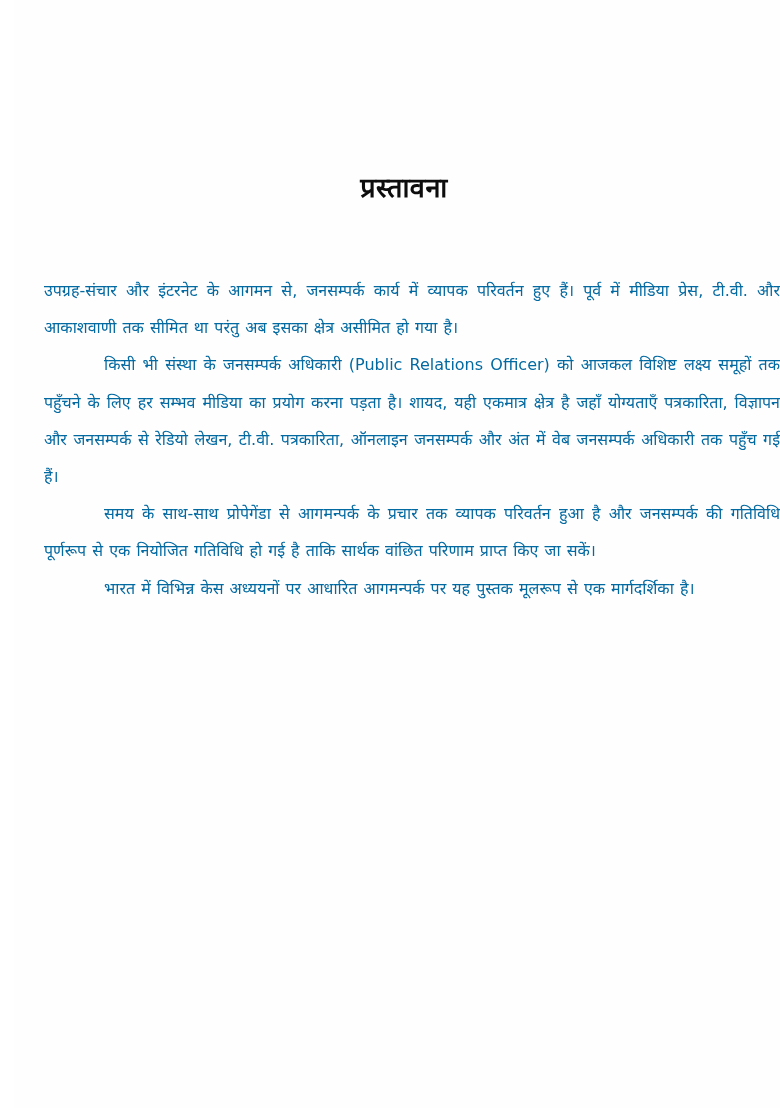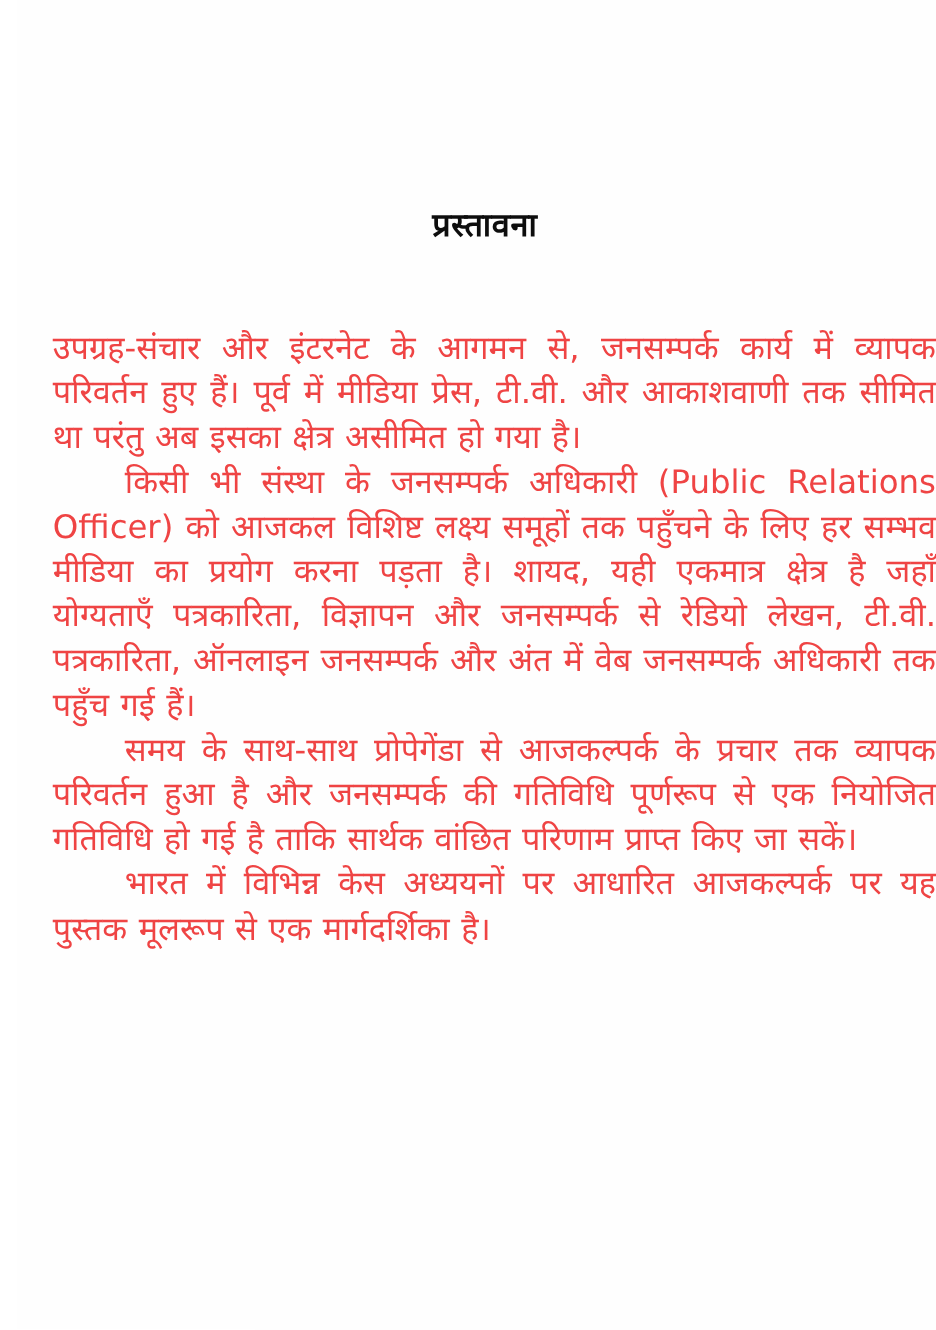--- a/index.html
+++ b/index.html
@@ -34,39 +34,39 @@
     color: #0d0d0d;
   }
   .body-text {
     position: absolute;
     left: 30px;
     top: 272px;
     width: 736px;
   }
   .para {
     margin: 0;
-    font-size: 27px;
+    font-size: 16px;
     line-height: 37.2px;
     text-align: justify;
     text-align-last: left;
     text-indent: 0;
-    color: #ef4444;
+    color: #0369a1;
     word-spacing: 1px;
   }
   .para.indent {
     text-indent: 60px;
   }
 </style>
 </head>
 <body>
 
 <div class="page">
 
   <h1 class="title">प्रस्तावना</h1>
 
   <div class="body-text">
     <p class="para">उपग्रह-संचार और इंटरनेट के आगमन से, जनसम्पर्क कार्य में व्यापक परिवर्तन हुए हैं। पूर्व में मीडिया प्रेस, टी.वी. और आकाशवाणी तक सीमित था परंतु अब इसका क्षेत्र असीमित हो गया है।</p>
     <p class="para indent">किसी भी संस्था के जनसम्पर्क अधिकारी (Public Relations Officer) को आजकल विशिष्ट लक्ष्य समूहों तक पहुँचने के लिए हर सम्भव मीडिया का प्रयोग करना पड़ता है। शायद, यही एकमात्र क्षेत्र है जहाँ योग्यताएँ पत्रकारिता, विज्ञापन और जनसम्पर्क से रेडियो लेखन, टी.वी. पत्रकारिता, ऑनलाइन जनसम्पर्क और अंत में वेब जनसम्पर्क अधिकारी तक पहुँच गई हैं।</p>
-    <p class="para indent">समय के साथ-साथ प्रोपेगेंडा से आजकल्पर्क के प्रचार तक व्यापक परिवर्तन हुआ है और जनसम्पर्क की गतिविधि पूर्णरूप से एक नियोजित गतिविधि हो गई है ताकि सार्थक वांछित परिणाम प्राप्त किए जा सकें।</p>
-    <p class="para indent">भारत में विभिन्न केस अध्ययनों पर आधारित आजकल्पर्क पर यह पुस्तक मूलरूप से एक मार्गदर्शिका है।</p>
+    <p class="para indent">समय के साथ-साथ प्रोपेगेंडा से आगमन्पर्क के प्रचार तक व्यापक परिवर्तन हुआ है और जनसम्पर्क की गतिविधि पूर्णरूप से एक नियोजित गतिविधि हो गई है ताकि सार्थक वांछित परिणाम प्राप्त किए जा सकें।</p>
+    <p class="para indent">भारत में विभिन्न केस अध्ययनों पर आधारित आगमन्पर्क पर यह पुस्तक मूलरूप से एक मार्गदर्शिका है।</p>
   </div>
 
 </div>
 
 </body></html>

